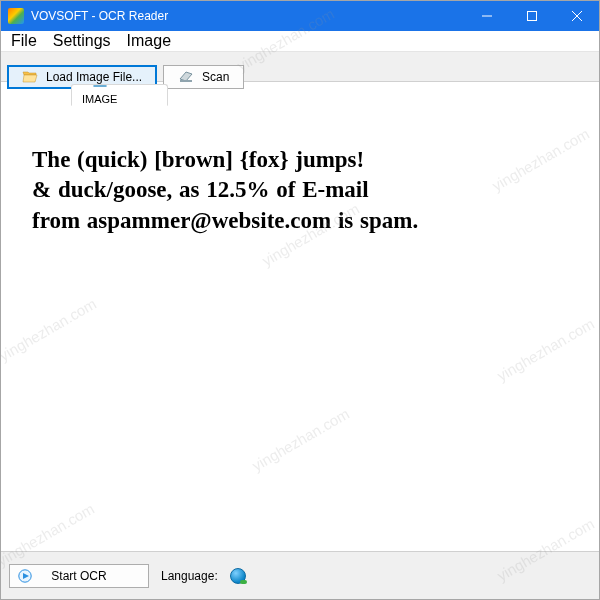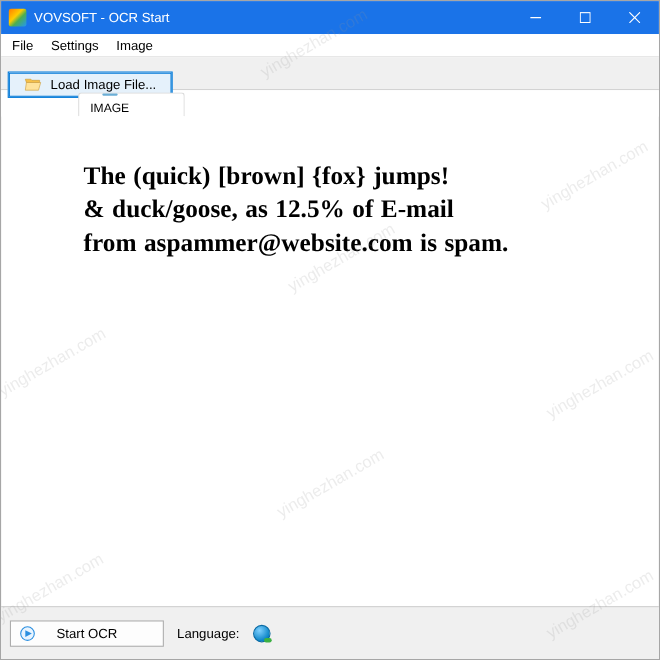--- a/index.html
+++ b/index.html
@@ -8,55 +8,55 @@
 
 .titlebar { height: 30px; background: #1a73e8; display: flex; align-items: center; color: #fff; }
 .titlebar .app-icon { width: 16px; height: 16px; margin: 0 7px; background: linear-gradient(135deg,#ff7b00,#ffcc00 40%,#4caf50 60%,#2196f3); border-radius: 2px; display: inline-block; }
 .titlebar .title-text { font-size: 12px; flex: 0 0 auto; }
 .titlebar .spacer { flex: 1; }
 .winbtn { width: 45px; height: 30px; display: flex; align-items: center; justify-content: center; color: #fff; }
 .winbtn svg { width: 10px; height: 10px; stroke: #fff; stroke-width: 1; fill: none; }
 
 
 .menubar { height: 21px; display: flex; align-items: stretch; padding: 0 2px; background: #fff; border-bottom: 1px solid #e5e5e5; }
-.menu-item { padding: 3px 8px; display: flex; align-items: center; font-size: 12px; }
+.menu-item { padding: 3px 8px; display: flex; align-items: center; font-size: 16px; }
 
 
 .toolbar { height: 30px; background: #f0f0f0; display: flex; align-items: center; padding: 0 6px; gap: 6px; border-bottom: 1px solid #d0d0d0; }
 .tool-btn { height: 24px; padding: 0 14px; background: #fdfdfd; border: 1px solid #adadad; display: flex; align-items: center; gap: 8px; font-size: 12px; cursor: default; margin-top: 20px; }
 .tool-btn.selected { border: 1px solid #0078d7; box-shadow: 0 0 0 1px #0078d7 inset; background: #e5f1fb; }
 .tool-btn .btn-icon { width: 16px; height: 16px; display: flex; align-items: center; justify-content: center; }
 
 
 .tabstrip { height: 24px; padding-left: 70px; display: flex; align-items: flex-end; background: #fff; }
 .tab { height: 22px; border: 1px solid #d9d9d9; border-bottom: 1px solid #fff; background: #fff; border-radius: 3px 3px 0 0; display: flex; align-items: center; gap: 6px; padding: 0 50px 0 10px; font-size: 11px; position: relative; flex-direction: column; }
 .tab .tab-icon { width: 14px; height: 11px; background: linear-gradient(#b3d9ff,#e6f2ff); border: 1px solid #6baed6; border-radius: 1px; }
 
 
-.content { position: absolute; top: 106px; bottom: 36px; left: 1px; right: 1px; background: #fff; padding: 38px 30px; overflow: hidden; margin-left: 44px; }
+.content { position: absolute; top: 106px; bottom: 36px; left: 1px; right: 1px; background: #fff; padding: 38px 30px; overflow: hidden; }
 .ocr-text { font-family: "Times New Roman", Georgia, serif; font-size: 23px; font-weight: bold; line-height: 1.32; color: #000; word-spacing: 1px; }
 
 
 .statusbar { position: absolute; bottom: 0; left: 0; right: 0; height: 48px; background: #f0f0f0; border-top: 1px solid #d0d0d0; display: flex; align-items: center; padding: 0 8px; gap: 12px; }
 .start-btn { height: 24px; width: 140px; background: #fdfdfd; border: 1px solid #adadad; display: flex; align-items: center; justify-content: center; gap: 10px; font-size: 12px; position: relative; }
 .start-btn .play-icon { position: absolute; left: 8px; width: 14px; height: 14px; }
 .lang-label { font-size: 12px; }
 .lang-select { height: 22px; width: 130px; border: 1px solid #7a7a7a; background: #fff; font-size: 12px; display: flex; align-items: center; justify-content: space-between; padding: 0 4px 0 6px; }
 .globe-icon { width: 16px; height: 16px; border-radius: 50%; background: radial-gradient(circle at 35% 30%, #7ed0ff, #0b84c7 70%); border: 1px solid #0b6aa3; position: relative; }
 .globe-icon::after { content: ""; position: absolute; bottom: -1px; right: -2px; width: 7px; height: 4px; background: #3cb043; border-radius: 2px; }
 
 
 .watermark { position: absolute; color: rgba(150,150,150,0.18); font-size: 15px; transform: rotate(-30deg); pointer-events: none; user-select: none; font-family: Arial, sans-serif; z-index: 50; }
 </style>
 </head>
 <body>
 
 <div class="titlebar">
   <span class="app-icon"></span>
-  <span class="title-text">VOVSOFT - OCR Start</span>
+  <span class="title-text">VOVSOFT - OCR Reader</span>
   <span class="spacer"></span>
   <div class="winbtn">
     <svg viewBox="0 0 10 10">
         <line x1="0" y1="5" x2="10" y2="5"></line>
       </svg>
   </div>
   <div class="winbtn">
     <svg viewBox="0 0 10 10">
         <rect x="0.5" y="0.5" width="9" height="9"></rect>
       </svg>
@@ -77,20 +77,29 @@
 
 <div class="toolbar">
   <div class="tool-btn selected">
     <span class="btn-icon">
       <svg width="16" height="16" viewBox="0 0 16 16">
           <path d="M1 3 h5 l1 1 h7 v2 H2 z" fill="#f6c048" stroke="#c7922a" stroke-width="0.5"></path>
           <path d="M2 6 h13 l-2 7 H1 z" fill="#ffe39b" stroke="#c7922a" stroke-width="0.5"></path>
         </svg>
     </span>
     <span>Load Image File...</span>
+  </div>
+  <div class="tool-btn">
+    <span class="btn-icon">
+      <svg width="16" height="16" viewBox="0 0 16 16">
+          <path d="M2 10 L8 3 L14 5 L8 12 z" fill="#cfd8dc" stroke="#607d8b" stroke-width="0.8"></path>
+          <rect x="2" y="11" width="12" height="2" fill="#90a4ae"></rect>
+        </svg>
+    </span>
+    <span>Scan</span>
   </div>
 </div>
 
 <div class="tabstrip">
   <div class="tab">
     <span class="tab-icon"></span>
     <span>IMAGE</span>
   </div>
 </div>
 

